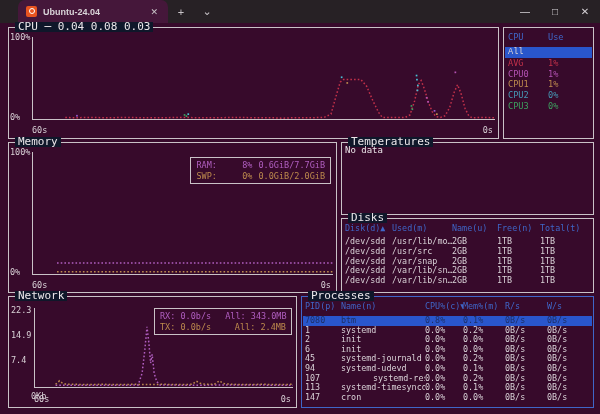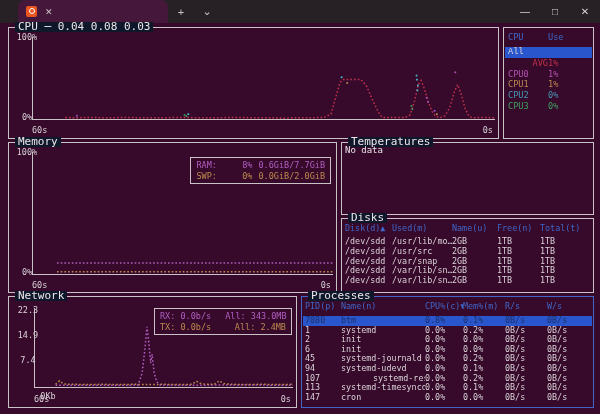--- a/index.html
+++ b/index.html
@@ -22,21 +22,21 @@
            width:30px;}
   
   .terminal{position:absolute;top:23px;left:0;right:0;bottom:0;background:#370a2b;
             font-size:9px;color:#d9d2d7;}
   .panel{position:absolute;border:1px solid #c9c2c7;}
   .panel.blue{border-color:#3f66c8;}
   .ptitle{position:absolute;top:-6px;left:6px;background:#0f172a;padding:0 3px;
           color:#ece6ea;font-size:11px;line-height:10px;white-space:nowrap;}
   .plot{position:absolute;border-left:1px solid #c9c2c7;border-bottom:1px solid #c9c2c7;
         overflow:hidden;}
-  .ylab{position:absolute;width:34px;text-align:center;font-size:8.5px;color:#d9d2d7;line-height:9px;}
+  .ylab{position:absolute;width:34px;text-align:left;font-size:8.5px;color:#d9d2d7;line-height:9px;}
   .xlab{position:absolute;font-size:8.5px;color:#d9d2d7;line-height:9px;}
   .nodata{position:absolute;top:2px;left:3px;font-size:9px;color:#ece6ea;}
   
   .legendbox{position:absolute;border:1px solid #c9c2c7;background:#370a2b;
              padding:2px 5px;font-size:8.5px;line-height:10.5px;white-space:nowrap;}
   .memrow{display:grid;grid-template-columns:28px 22px auto;column-gap:6px;}
   .memrow .pct{text-align:right;}
   .netrow{display:flex;justify-content:space-between;gap:14px;}
   
   .tbl{position:absolute;top:4px;left:1px;right:1px;bottom:1px;overflow:hidden;}
@@ -50,20 +50,21 @@
   .grid-disk.th{line-height:10px;margin-bottom:4px;}
   .grid-cpul{grid-template-columns:40px 1fr;font-size:8.6px;line-height:10.8px;padding-left:3px;}
   .grid-cpul.th{line-height:10px;margin-bottom:5px;}
 </style>
 </head>
 <body>
 
 <div class="titlebar">
   <div class="tab">
     <span class="ubuntu-icon"></span>
+    <span class="tab-label">Ubuntu-24.04</span>
     <span class="tab-close">✕</span>
   </div>
   <div class="bar-btn">+</div>
   <div class="bar-btn">⌄</div>
   <div class="spacer"></div>
   <div class="win-btn">—</div>
   <div class="win-btn">□</div>
   <div class="win-btn">✕</div>
 </div>
 
@@ -101,21 +102,21 @@
     <div class="tbl">
         <div class="tr th grid-cpul">
           <span class="td">CPU</span>
           <span class="td">Use</span>
         </div>
         <div class="tr grid-cpul selected">
           <span class="td" style="color: rgb(217, 210, 215); font-family: Liberation Mono, monospace;">All</span>
           <span class="td" style="color: rgb(217, 210, 215);"></span>
         </div>
         <div class="tr grid-cpul">
-          <span class="td" style="color: rgb(194, 49, 74); text-align: right;">AVG</span>
+          <span class="td" style="color: rgb(194, 49, 74);">AVG</span>
           <span class="td" style="color: rgb(194, 49, 74);">1%</span>
         </div>
         <div class="tr grid-cpul">
           <span class="td" style="color: rgb(179, 82, 179);">CPU0</span>
           <span class="td" style="color: rgb(179, 82, 179);">1%</span>
         </div>
         <div class="tr grid-cpul">
           <span class="td" style="color: rgb(189, 138, 77);">CPU1</span>
           <span class="td" style="color: rgb(189, 138, 77);">1%</span>
         </div>

